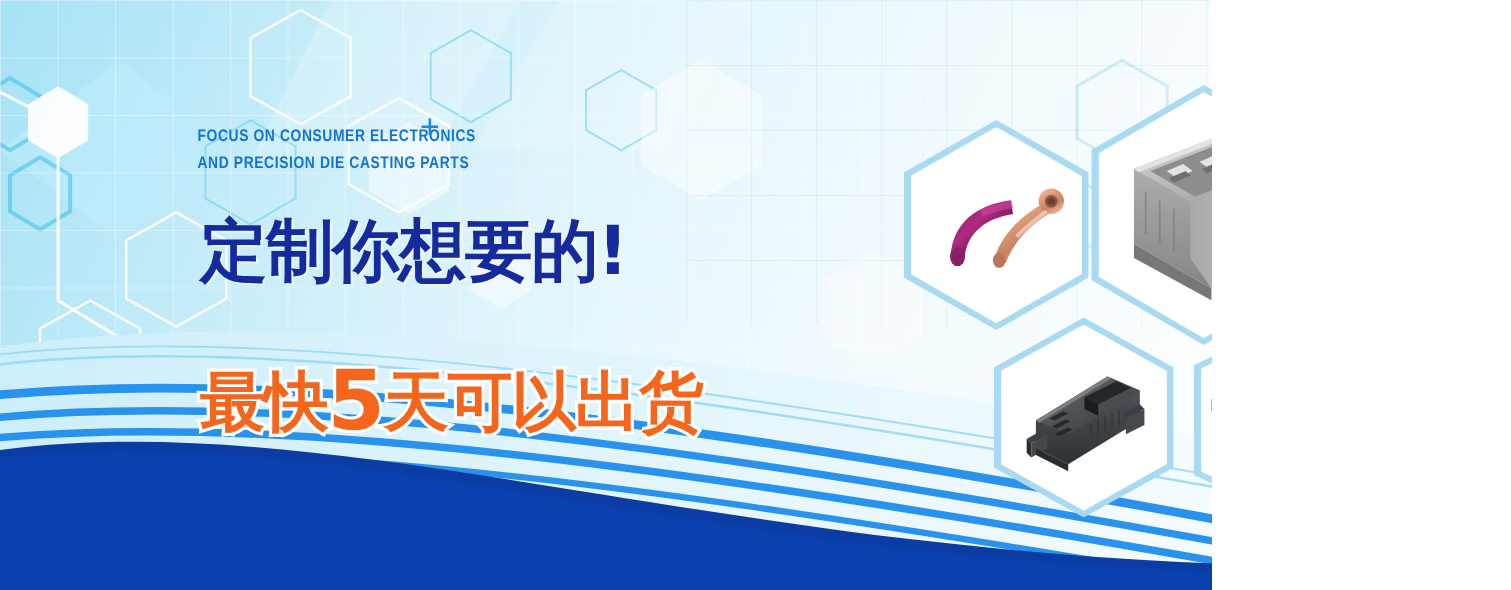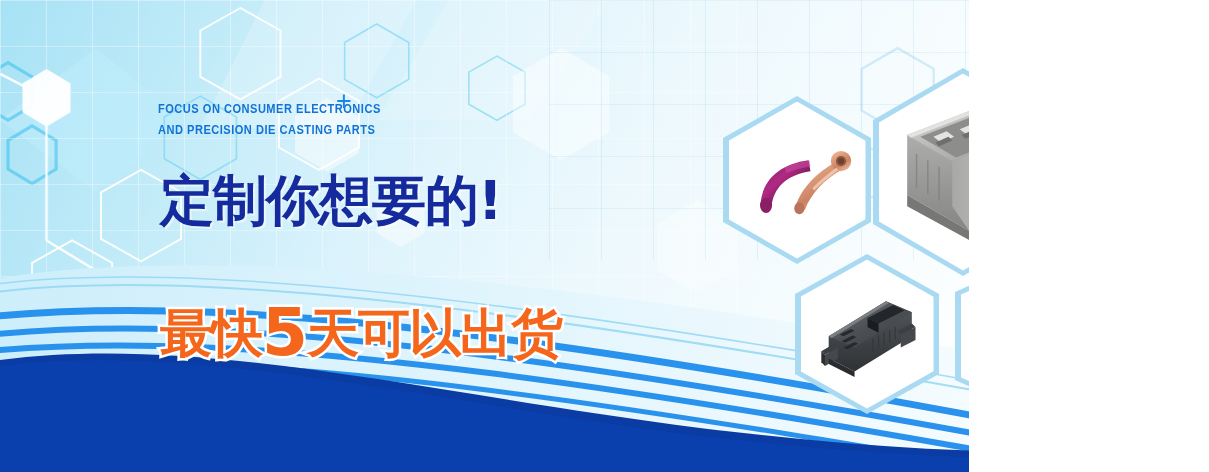--- a/index.html
+++ b/index.html
@@ -67,21 +67,21 @@
     position:absolute;left:160px;top:228px;
     font-size:50px;line-height:1;
     font-weight:bold;
     color:#1473d6;
     letter-spacing:-1px;
     white-space:nowrap;
     font-family:"DejaVu Sans","Liberation Sans",sans-serif;
     text-shadow:1px 1px 0 rgba(255,255,255,.6);
   }
   .h3-cn{
-    position:absolute;left:160px;top:300px;
+    position:absolute;left:160px;top:288px;
     font-size:52px;line-height:1;
     font-weight:bold;
     color:#f4661b;
     letter-spacing:-1px;
     white-space:nowrap;
     font-family:"DejaVu Sans","Liberation Sans",sans-serif;
     -webkit-text-stroke:5px #ffffff;
     paint-order:stroke fill;
   }
   .h3-cn .big-num{font-size:66px;vertical-align:-4px;}

